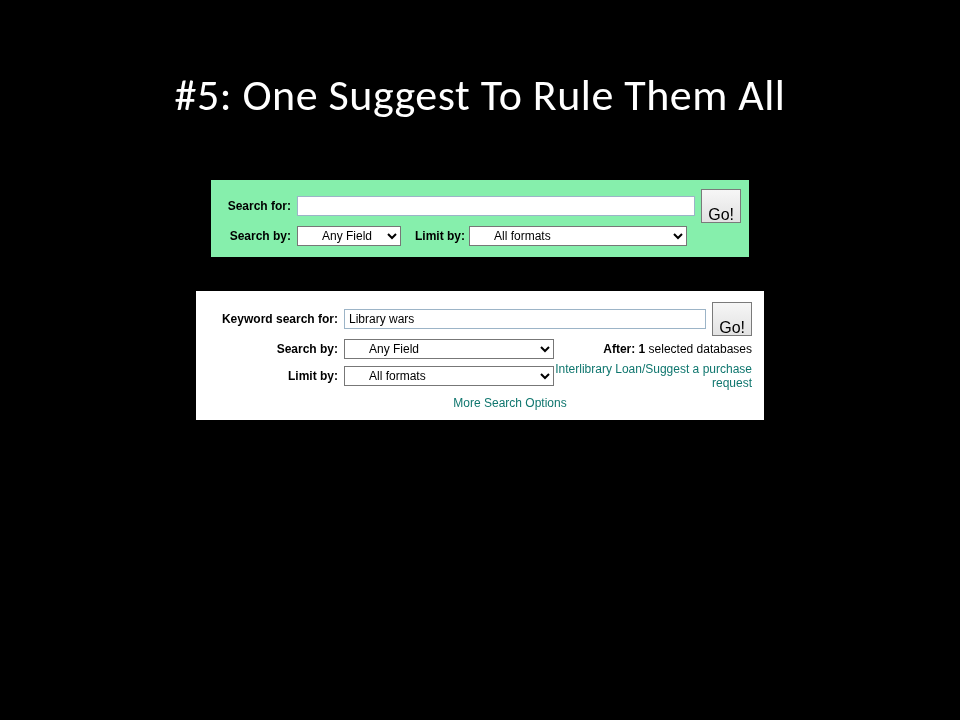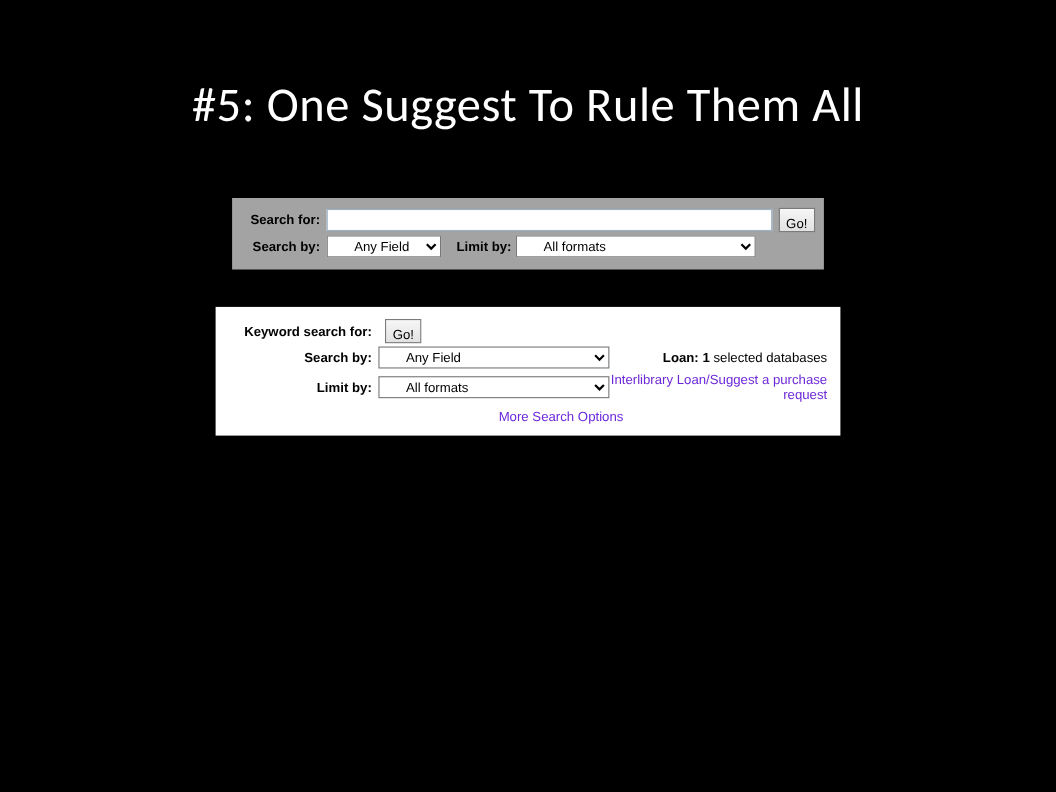--- a/index.html
+++ b/index.html
@@ -44,45 +44,45 @@
   }
   .shot-wrap {
     display: flex;
     justify-content: center;
     margin: 18px 0 34px 0;
   }
 
   
   .shot1 {
     width: 538px;
-    background: #a3a3a3;
+    background: #86efac;
     color: #000;
     font-family: Arial, sans-serif;
     font-size: 12px;
     padding: 6px 8px 8px 8px;
   }
   .row { display: flex; align-items: center; margin: 3px 0; }
   .lbl { font-weight: bold; margin-right: 4px; white-space: nowrap; }
   .shot1 .lbl-col { width: 72px; text-align: right; margin-right: 6px; }
   .textinput {
     flex: 1;
     height: 20px;
     border: 1px solid #9cb4c7;
     background: #fff;
     padding: 0 4px;
     font-size: 12px;
     font-family: Arial, sans-serif;
   }
   .go-btn {
     height: 22px;
     margin-left: 6px;
-    padding: 6px 6px;
+    padding: 16px 6px;
     border: 1px solid #7a7a7a;
     background: linear-gradient(#f6f6f6, #e2e2e2);
-    font-size: 12px;
+    font-size: 16px;
     font-family: Arial, sans-serif;
     cursor: pointer;
   }
   .sel {
     height: 20px;
     border: 1px solid #777;
     background: #fff;
     font-size: 12px;
     font-family: Arial, sans-serif;
     padding-left: 20px;
@@ -101,21 +101,21 @@
     padding: 8px 12px 10px 12px;
   }
   .shot2 .lbl-col { width: 130px; text-align: right; margin-right: 6px; font-weight: bold; }
   .shot2 .sel.searchby { width: 210px; }
   .shot2 .sel.limitby  { width: 210px; }
   .right-col {
     flex: 1;
     text-align: right;
     font-size: 12px;
   }
-  .link { color: #6d28d9; cursor: pointer; }
+  .link { color: #0f766e; cursor: pointer; }
   .more-options {
     text-align: center;
     color: #24348c;
     margin-top: 6px;
     padding-left: 60px;
     font-size: 12px;
   }
 </style>
 </head>
 <body>
@@ -143,29 +143,30 @@
         </select>
       </div>
     </div>
   </div>
 
 
   <div class="shot-wrap" style="margin-top:26px;">
     <div class="shot2">
       <div class="row">
         <span class="lbl-col">Keyword search for:</span>
+        <input class="textinput" type="text" value="Library wars" style="">
         <button class="go-btn">Go!</button>
       </div>
       <div class="row">
         <span class="lbl-col">Search by:</span>
         <select class="sel searchby">
           <option>Any Field</option>
         </select>
         <span class="right-col">
-          <b>Loan: </b><b>1</b><span> selected databases</span>
+          <b>After: </b><b>1</b><span> selected databases</span>
         </span>
       </div>
       <div class="row">
         <span class="lbl-col">Limit by:</span>
         <select class="sel limitby">
           <option>All formats</option>
         </select>
         <span class="right-col">
           <span class="link">Interlibrary Loan/Suggest a purchase request</span>
         </span>

